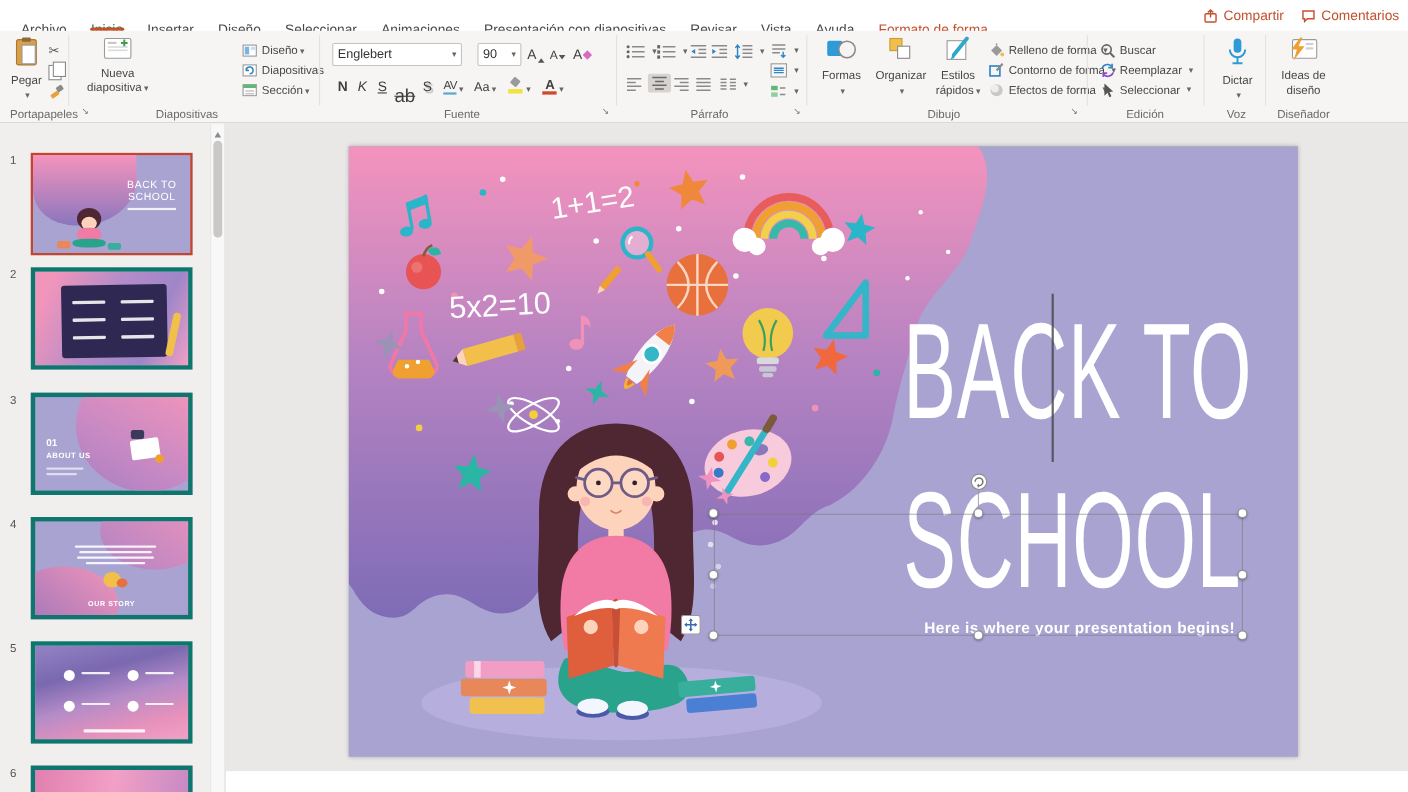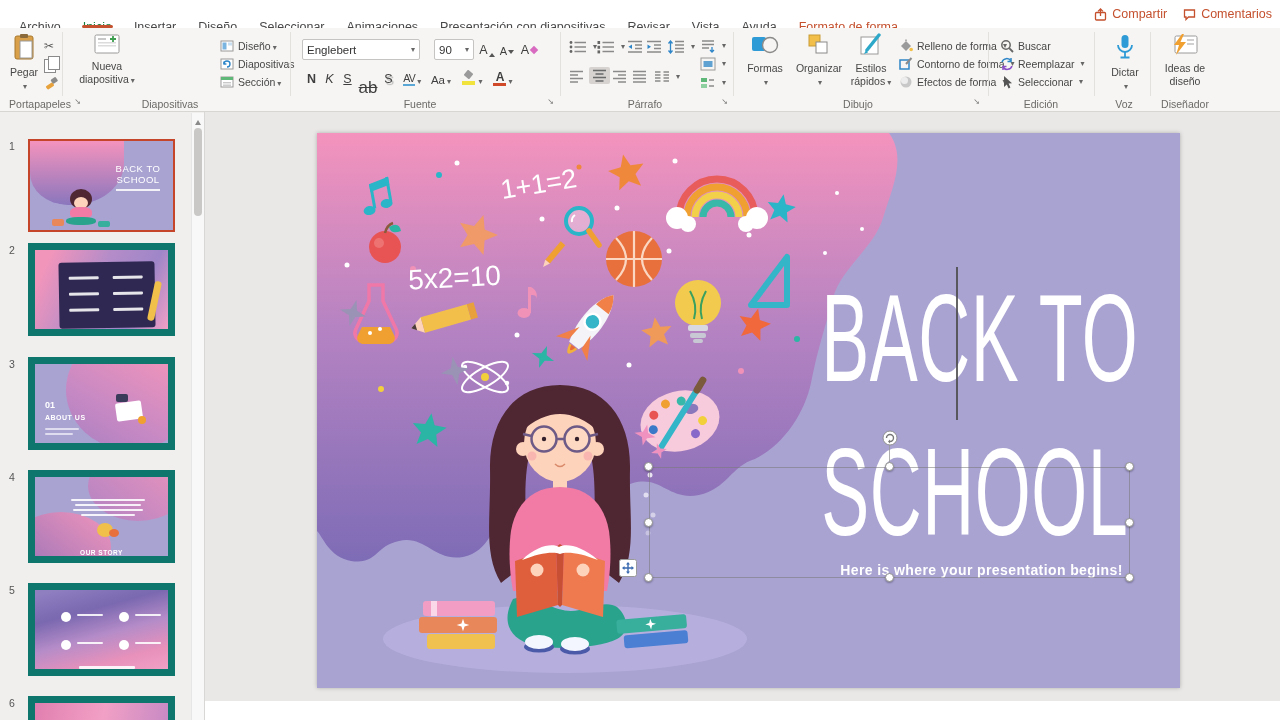--- a/index.html
+++ b/index.html
@@ -34,21 +34,21 @@
   
   .tri-up{width:0;height:0;border:3.5px solid transparent;border-bottom:4.5px solid #555;display:inline-block;margin-left:1px}
   .tri-dn{width:0;height:0;border:3.5px solid transparent;border-top:4.5px solid #555;display:inline-block;margin-left:1px}
   .cpy{position:relative;width:15px;height:15px;display:inline-block}
   .cpy::before,.cpy::after{content:"";position:absolute;width:10px;height:12px;border:1px solid #8a8a8a;background:#fff}
   .cpy::before{left:0;top:3px}.cpy::after{left:4px;top:0}
 
   
   .tpanel{position:absolute;left:0;top:112px;width:205px;bottom:0;background:#f0efee;border-right:1px solid #d9d7d5}
   .tnum{position:absolute;left:9px;font-size:10.5px;color:#555}
-  .thumb{position:absolute;left:28px;width:147px;height:93px;background:#a9a3d2;border:7px solid #0f766e;overflow:hidden;cursor:pointer}
+  .thumb{position:absolute;left:28px;width:147px;height:93px;background:#a9a3d2;border:4px solid #0f766e;overflow:hidden;cursor:pointer}
   .thumb.sel{border:2px solid #c4452a}
   .tscroll{position:absolute;right:0;top:1px;width:13px;bottom:0;background:#f8f8f8;border-left:1px solid #e6e6e6}
   .tsarrow{position:absolute;top:4px;left:3px;width:0;height:0;border:3.5px solid transparent;border-bottom:5px solid #8a8a8a}
   .tsthumb{position:absolute;top:15px;left:2px;width:8px;height:88px;background:#c9c8c7;border-radius:4px}
 
   
   .t-cloud{position:absolute;left:0;top:0;width:66%;height:72%;background:linear-gradient(#f493bd,#8a76bd);border-radius:0 0 55% 40% / 0 0 65% 50%}
   .t-title{position:absolute;right:3px;top:22px;width:64px;text-align:center;color:#fff;font-size:9.5px;line-height:11px;letter-spacing:.5px}
   .t-subbar{margin:4px auto 0;width:44px;height:2px;background:rgba(255,255,255,.85)}
   .dotg{position:absolute;border-radius:50%}

